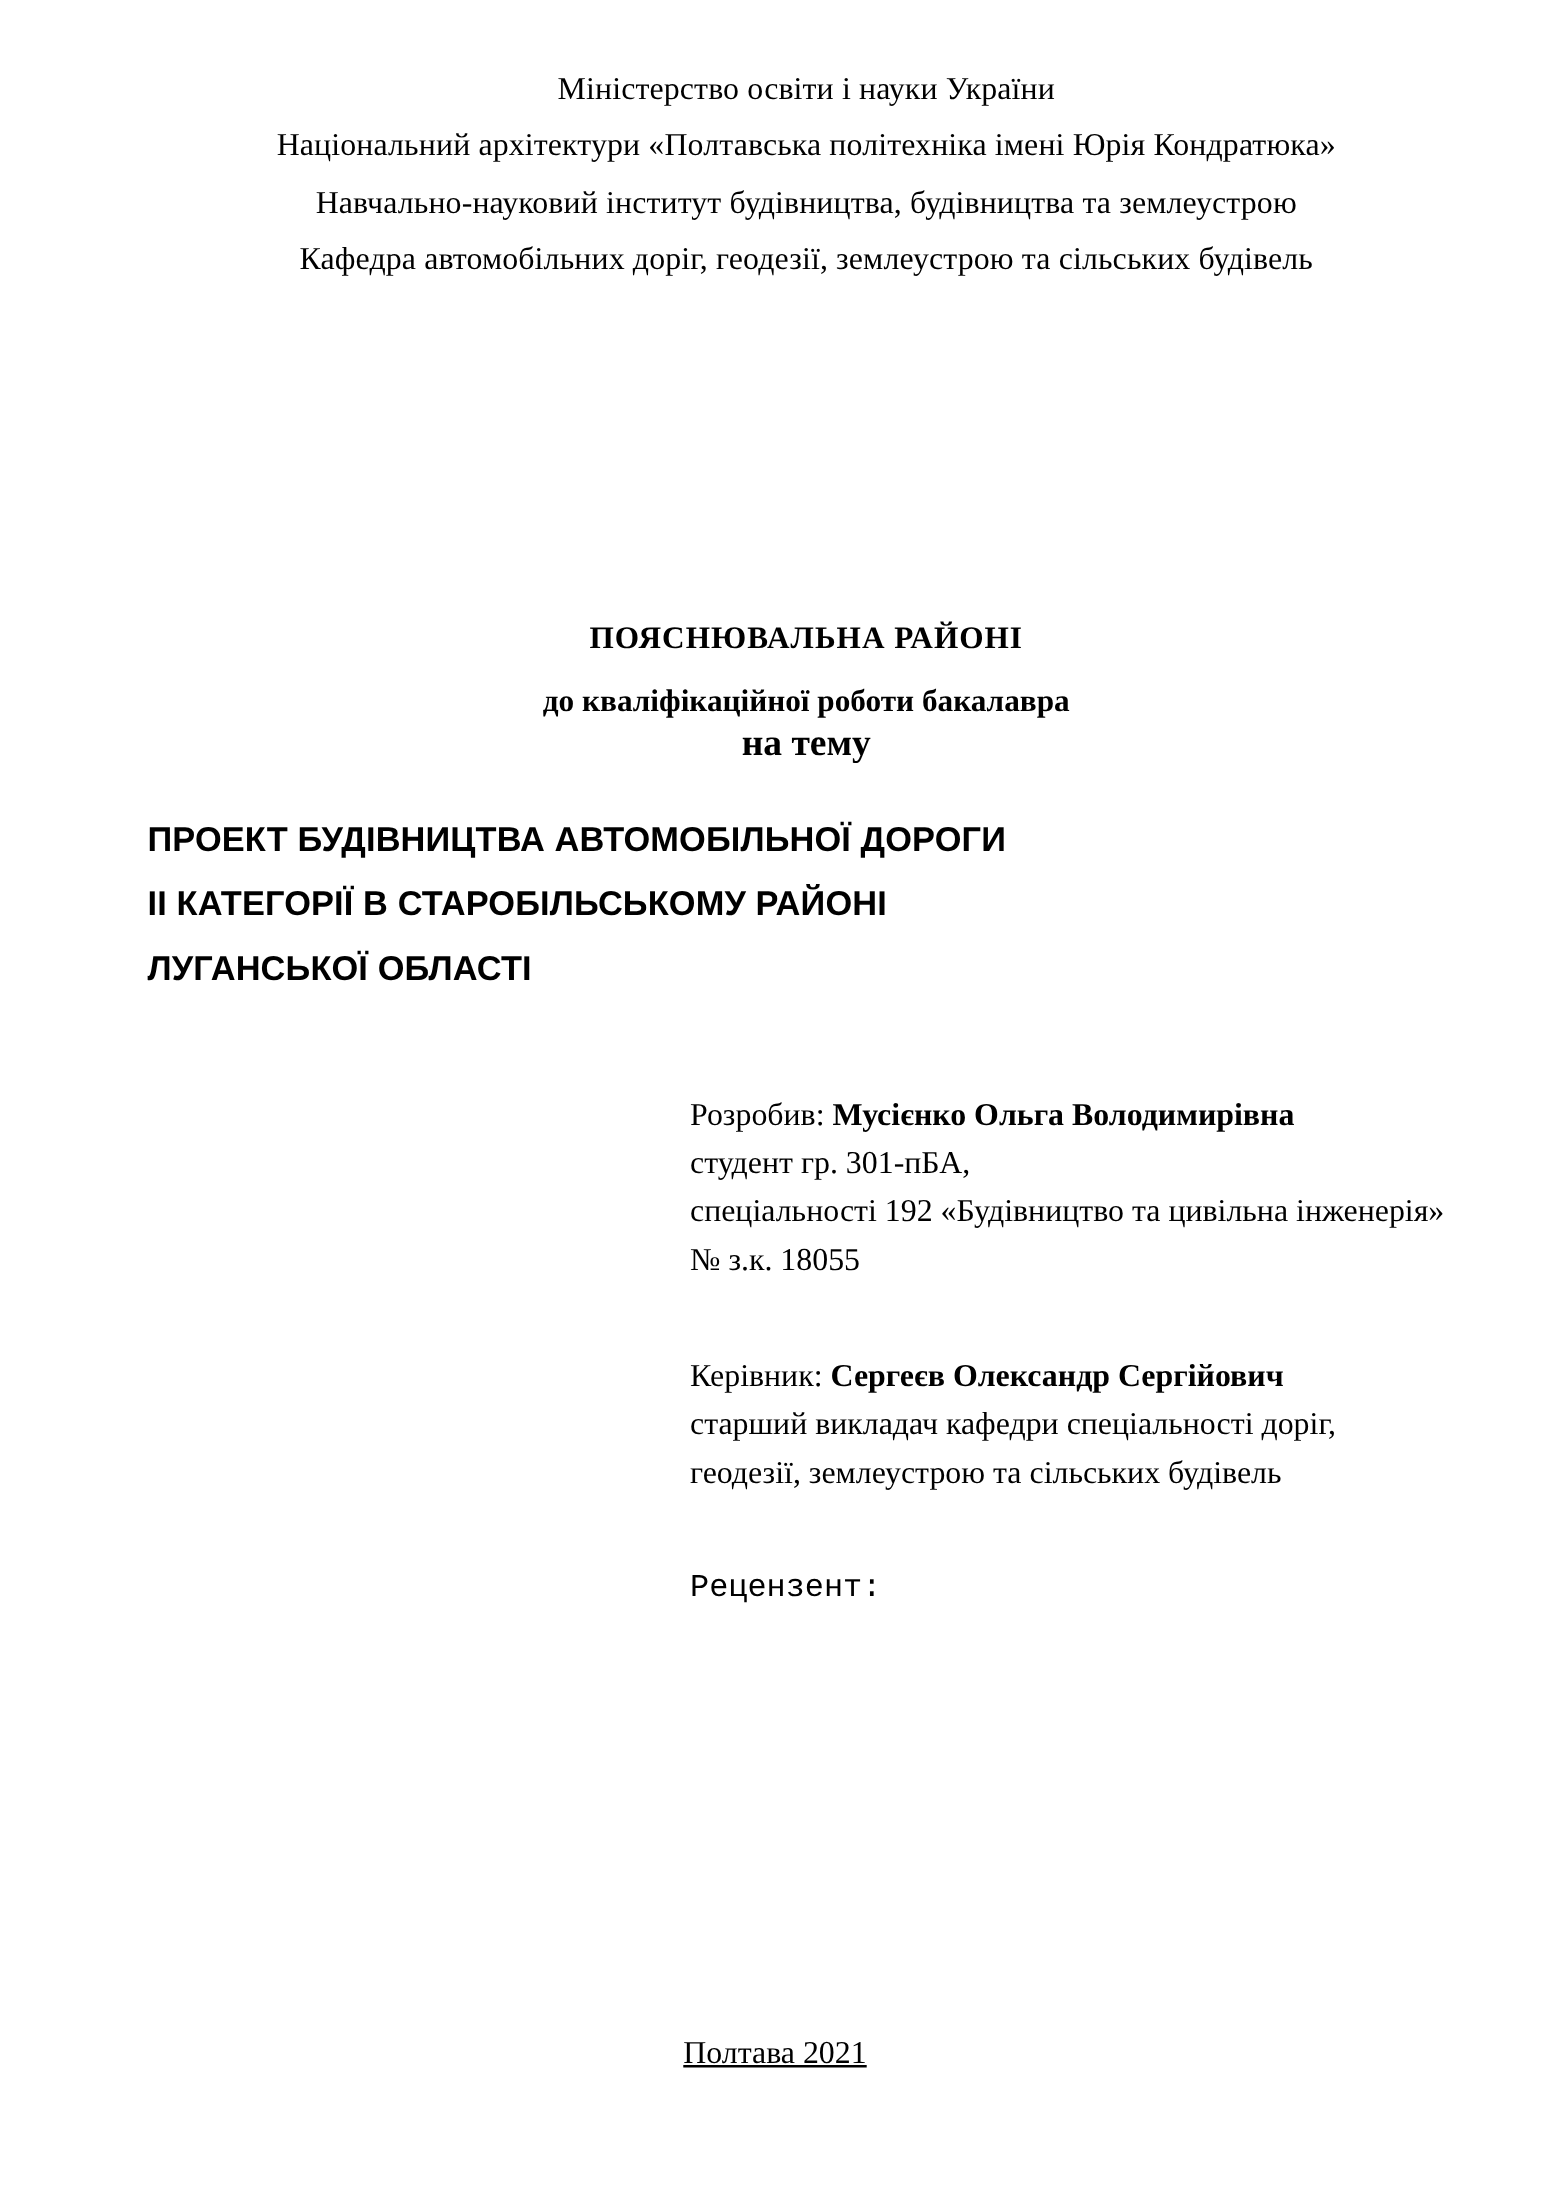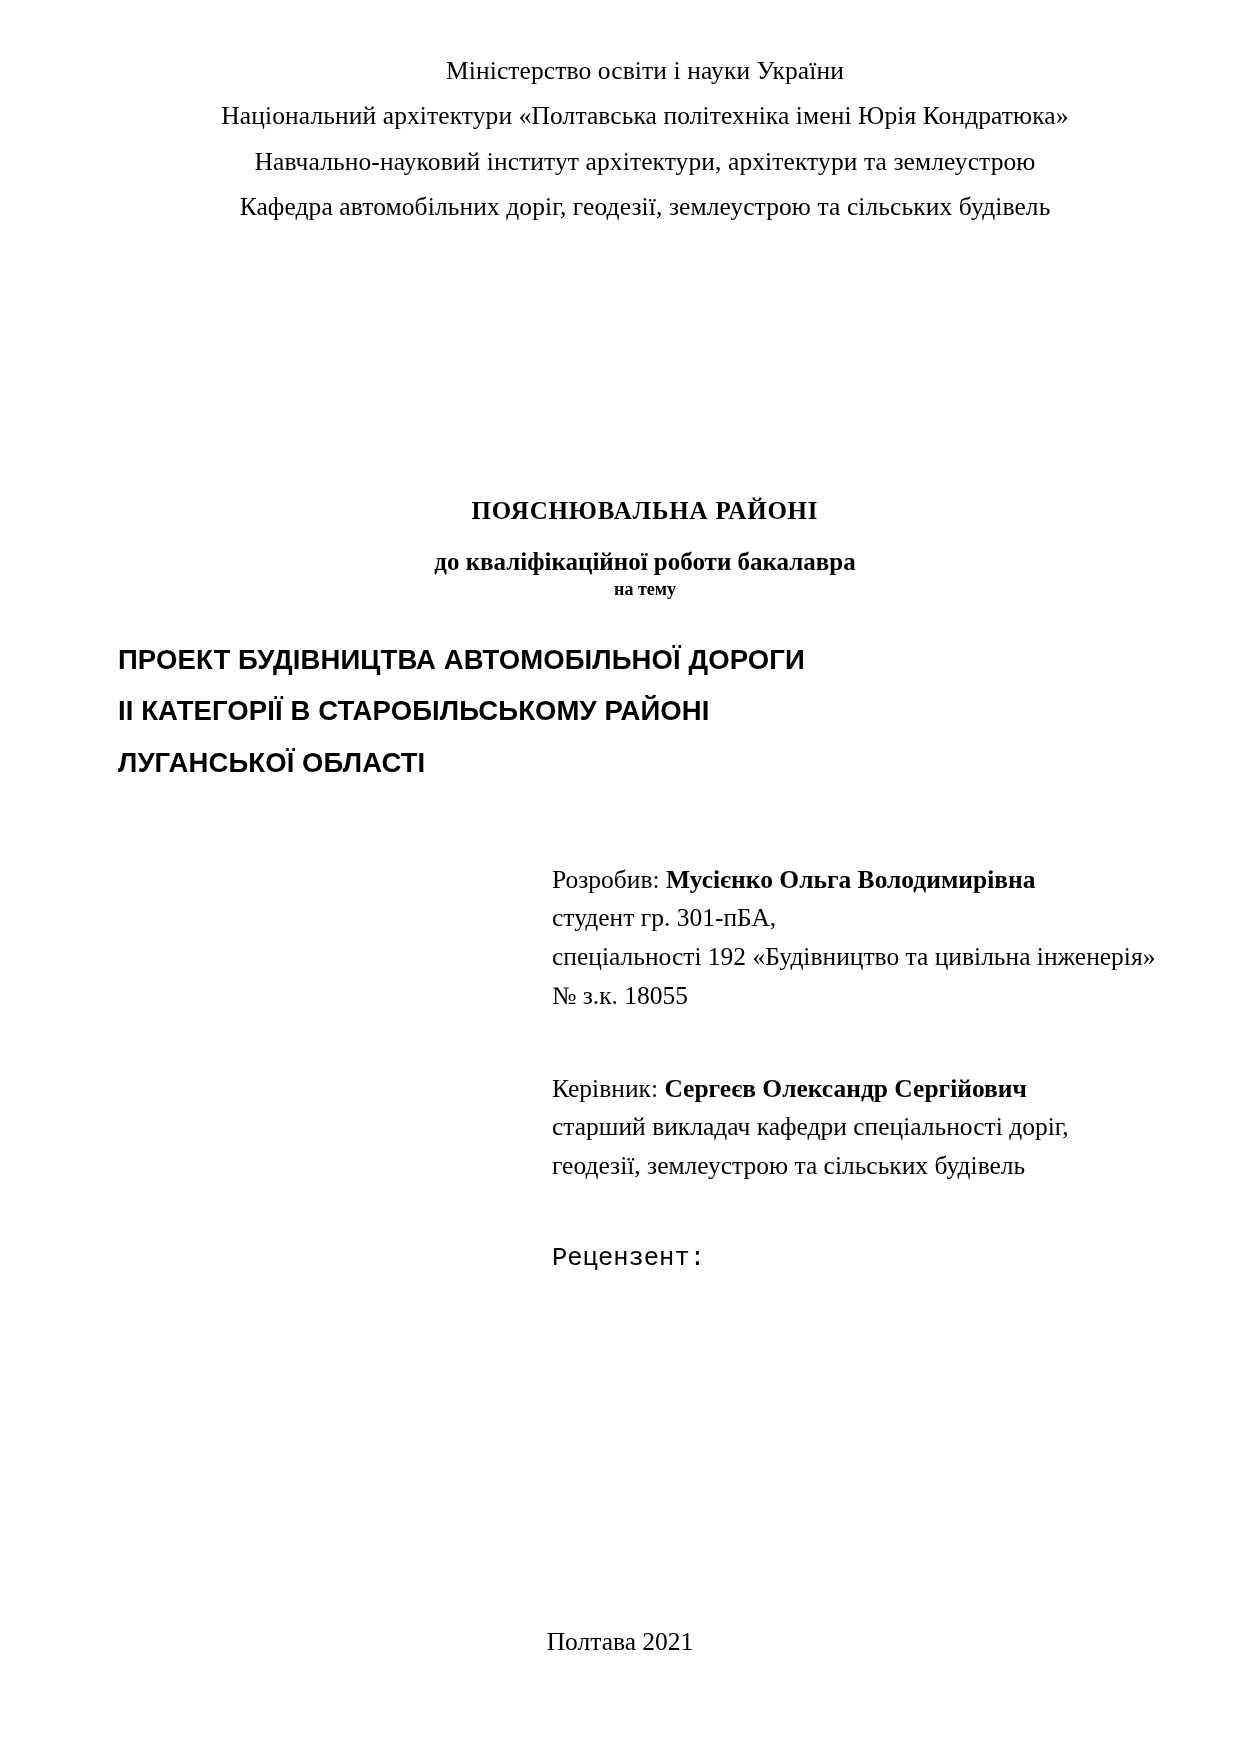--- a/index.html
+++ b/index.html
@@ -55,21 +55,21 @@
     letter-spacing: 0.8px;
     margin-bottom: 26px;
   }
   .doc-type .dt-sub {
     display: block;
     font-size: 25px;
     margin-bottom: 6px;
   }
   .doc-type .dt-topic {
     display: block;
-    font-size: 18px;
+    font-size: 30px;
   }
 
   
   .work-title {
     margin-top: 36px;
     text-align: left;
     font-family: "Liberation Sans", "DejaVu Sans", sans-serif;
     font-weight: bold;
     font-size: 27.5px;
     line-height: 1.88;
@@ -110,31 +110,32 @@
 
   
   .footer {
     position: absolute;
     left: 0;
     right: 0;
     bottom: 96px;
     text-align: center;
     font-size: 25.5px;
     line-height: 1.2;
+    text-decoration: underline;
   }
 </style>
 </head>
 <body>
 
 <div class="page">
 
   <div class="institution">
     <span class="line">Міністерство освіти і науки України</span>
     <span class="line">Національний архітектури «Полтавська політехніка імені Юрія Кондратюка»</span>
-    <span class="line">Навчально-науковий інститут архітектури, архітектури та землеустрою</span>
+    <span class="line">Навчально-науковий інститут будівництва, будівництва та землеустрою</span>
     <span class="line">Кафедра автомобільних доріг, геодезії, землеустрою та сільських будівель</span>
   </div>
 
   <div class="gap-after-header"></div>
 
   <div class="doc-type">
     <span class="dt-main">ПОЯСНЮВАЛЬНА РАЙОНІ</span>
     <span class="dt-sub">до кваліфікаційної роботи бакалавра</span>
     <span class="dt-topic">на тему</span>
   </div>

